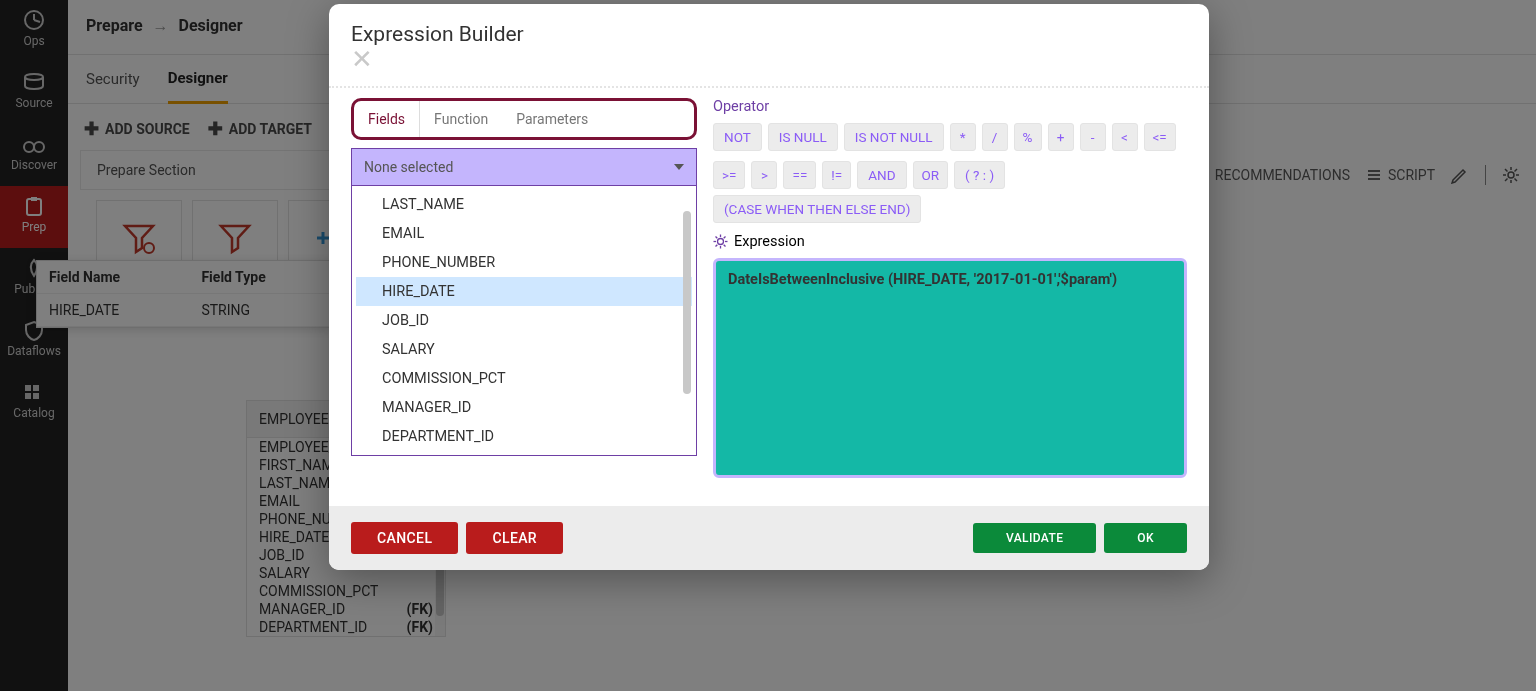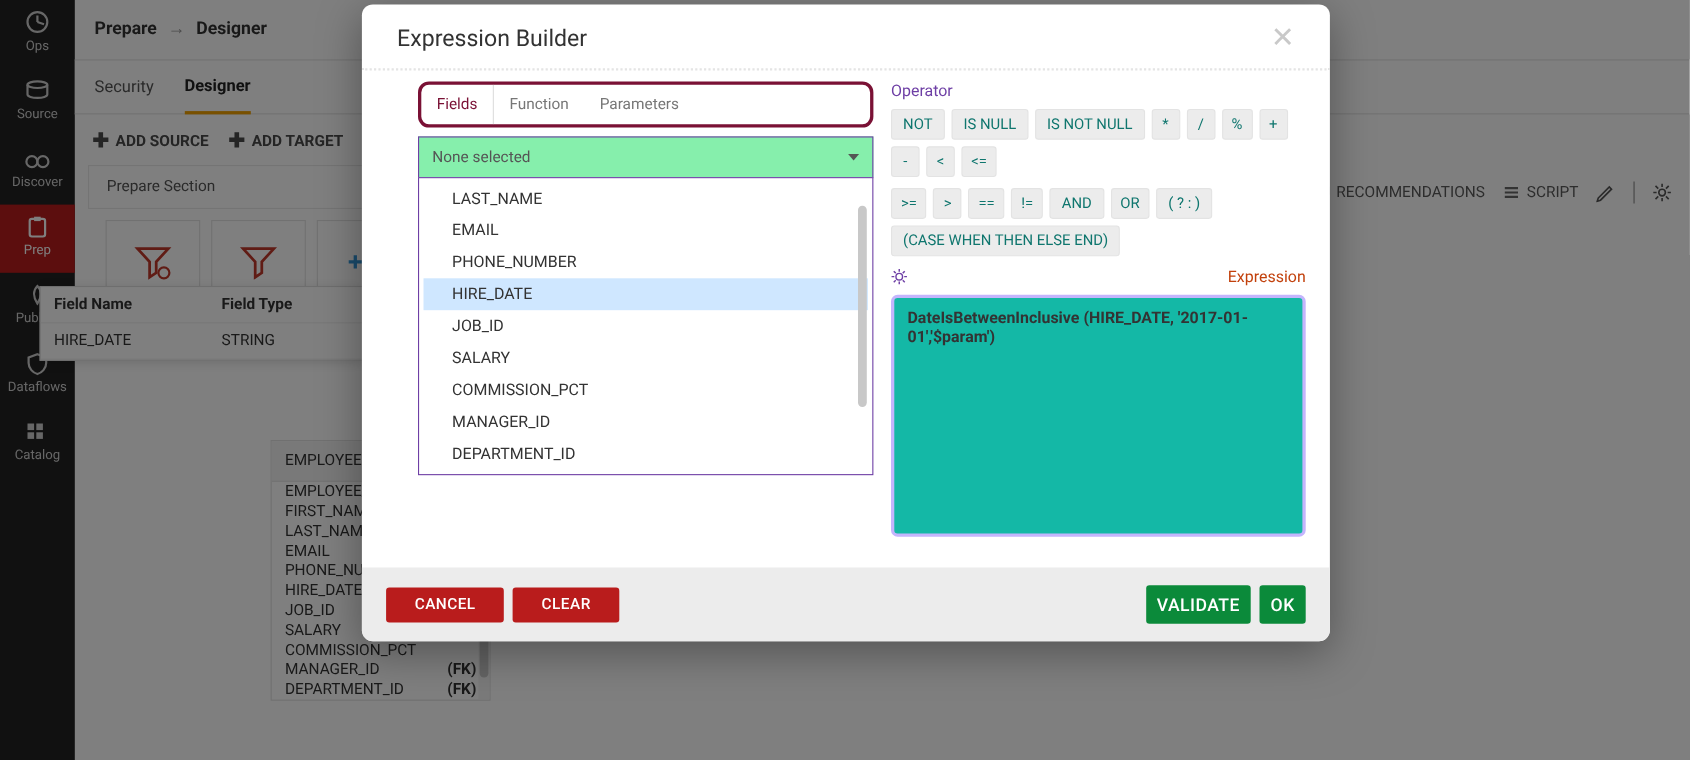--- a/index.html
+++ b/index.html
@@ -109,49 +109,50 @@
   }
 
   
   .modal {
     position:absolute; top:4px; left:329px; width:880px;
     background:#fff; border-radius:10px; z-index:10;
     box-shadow:0 10px 40px rgba(0,0,0,0.35);
     padding:0;
   }
   .modal .mtitle {
-    font-size:21px; padding:18px 32px 14px; color:#333;
-    display:flex; justify-content:space-between; align-items:flex-end;
+    font-size:21px; padding:18px 22px 14px; color:#333;
+    display:flex; justify-content:space-between; align-items:flex-start;
     border-bottom:2px dotted #e4e4e4;
+    flex-direction:column;
   }
   .modal .x { color:#c9c9c9; font-size:26px; cursor:pointer; line-height:1; }
 
   .modal .mbody {
     display:flex; padding:10px 22px 28px; gap:16px;
   }
 
   
-  .leftcol { width:414px;margin-left:29px; }
+  .leftcol { width:346px; }
   .fptabs {
     display:flex; border:3px solid #7a1135; border-radius:10px; overflow:hidden;
   }
   .fptabs .tab {
     padding:10px 14px; font-size:14px; cursor:pointer; color:#777;
   }
   .fptabs .tab.active {
     color:#7a1135; font-weight:400;
     border-right:1px solid #ddd; position:relative;
   }
   .fptabs .tab.active::after{
     content:""; position:absolute; left:0; right:0; bottom:-3px; height:3px;
   }
 
   .dropdown {
     margin-top:8px;
-    border:1px solid #6e3fa5; background:#86efac;
+    border:1px solid #6e3fa5; background:#c4b5fd;
     padding:10px 12px; display:flex; justify-content:space-between; align-items:center;
     color:#555; cursor:pointer;
   }
   .dropdown .caret {
     width:0;height:0;border-left:5px solid transparent;border-right:5px solid transparent;border-top:6px solid #555;
   }
 
   .picker {
     border:1px solid #6e3fa5; margin-top:-1px; background:#fff;
     padding:4px 4px 4px 4px;
@@ -175,43 +176,43 @@
   .picker .lscroll .thumb {
     position:absolute; left:1px; right:1px; top:8%; height:70%;
     background:#c8c8c8; border-radius:5px;
   }
 
   
   .rightcol { flex:1; }
   .rlabel { color:#6e3fa5; font-size:14.5px; margin-bottom:8px; }
   .ops { display:flex; flex-wrap:wrap; gap:6px; margin-bottom:10px; }
   .opbtn {
-    background:#ececec; border-radius:3px; color:#0f766e; font-size:13.5px;
+    background:#ececec; border-radius:3px; color:#8b5cf6; font-size:13.5px;
     padding:5px 10px; cursor:pointer; border:1px solid #e3e3e3;
   }
   .opbtn.narrow { min-width:26px; text-align:center; padding:5px 8px; }
 
-  .exlabel { display:flex; align-items:center; gap:6px; color:#c2410c; margin:6px 0 8px; font-size:14.5px;justify-content:space-between;}
+  .exlabel { display:flex; align-items:center; gap:6px; color:#000000; margin:6px 0 8px; font-size:14.5px;}
   .exbox {
     width:100%; height:220px; border:3px solid #c4b5fd; border-radius:6px;
     padding:10px 12px; color:#333; font-size:14.5px; background:#14b8a6;font-weight:bold;
   }
 
   .mfooter {
     background:#ececec; display:flex; align-items:center; justify-content:space-between;
     padding:16px 22px; border-radius:0 0 10px 10px;
   }
   .mfooter .leftbtns, .mfooter .rightbtns { display:flex; gap:8px; }
   .btn-flat {
     background:#b91c1c; color:#fff; font-size:14px; font-weight:500;
     padding:8px 26px; border-radius:3px; cursor:pointer; letter-spacing:0.4px;
   }
   .btn-green {
-    background:#0b8a3a; color:#fff; font-size:16px; font-weight:500;
-    padding:8px 10px; border-radius:3px; cursor:pointer; letter-spacing:0.4px;
+    background:#0b8a3a; color:#fff; font-size:12px; font-weight:500;
+    padding:8px 33px; border-radius:3px; cursor:pointer; letter-spacing:0.4px;
   }
 </style>
 </head>
 <body>
 
 <div class="rail">
   <div class="item">
     <svg width="28" height="22">
       <circle cx="14" cy="10" r="9" fill="none" stroke="#cfcfcf" stroke-width="2"></circle>
       <line x1="14" y1="10" x2="14" y2="4" stroke="#cfcfcf" stroke-width="2"></line>

